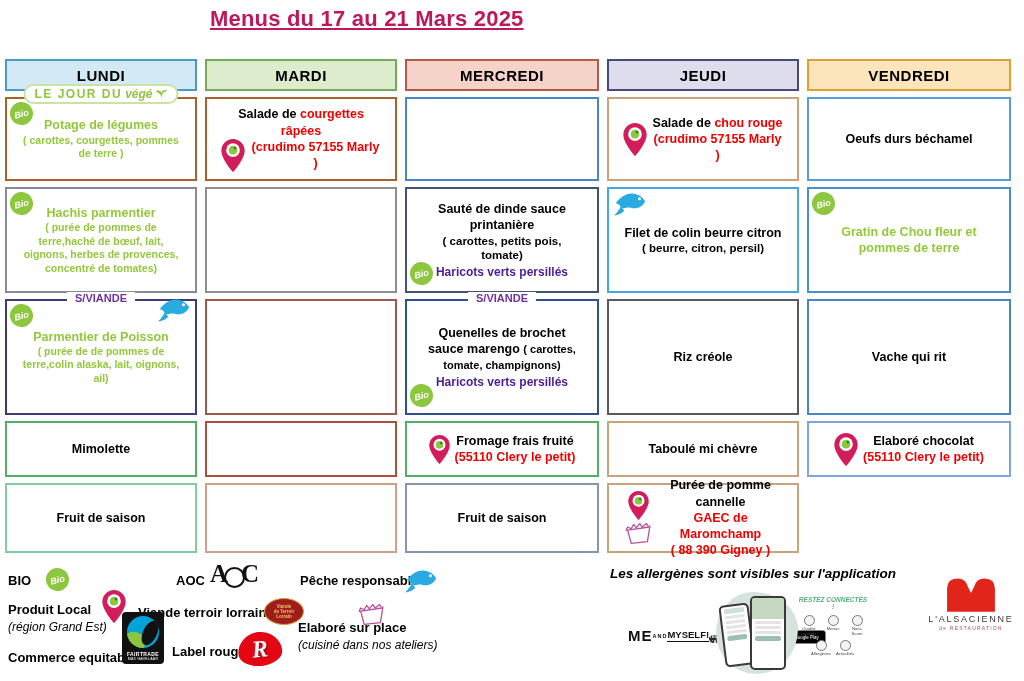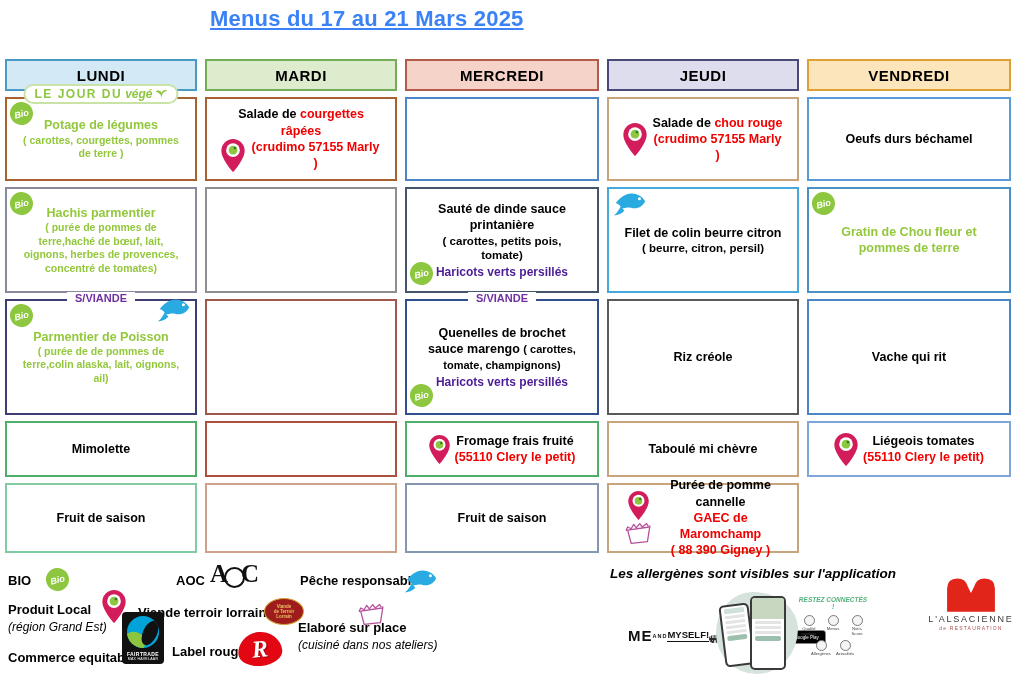--- a/index.html
+++ b/index.html
@@ -1,20 +1,20 @@
 <!DOCTYPE html>
 <html><head>
 <meta charset="utf-8">
 <style>
   html,body{margin:0;padding:0;background:#fff;}
   body{font-family:"Liberation Sans",sans-serif;}
   .page{position:relative;width:1024px;height:681px;background:#fff;overflow:hidden;}
 
   .main-title{position:absolute;left:210px;top:6px;font-size:22px;font-weight:800;
-    color:#3b82f6;text-decoration:underline;letter-spacing:.2px;}
+    color:#be185d;text-decoration:underline;letter-spacing:.2px;}
 
   
   .menu-grid{position:absolute;left:5px;top:59px;display:grid;
     grid-template-columns:192px 192px 194px 192px 204px;
     grid-template-rows:32px 84px 106px 116px 56px 70px;
     gap:6px 8px;}
   .hdr{border:2px solid;display:flex;align-items:center;justify-content:center;
     font-size:15px;font-weight:800;color:#000;letter-spacing:.5px;}
   .cell{position:relative;background:#fff;border:2px solid;display:flex;flex-direction:column;
     align-items:center;justify-content:center;text-align:center;padding:3px 14px;box-sizing:border-box;}
@@ -247,21 +247,21 @@
 
     <div class="cell" style="border-color:#7ea6d9">
       <div class="loc-row">
         <svg class="pin big" viewBox="0 0 24 34">
             <path d="M12 0C5.4 0 0 5.4 0 12c0 9 12 22 12 22s12-13 12-22C24 5.4 18.6 0 12 0z" fill="#d31c5b"></path>
             <circle cx="12" cy="11.5" r="7" fill="#fff"></circle>
             <circle cx="12" cy="11.5" r="4.5" fill="#8dc63f"></circle>
             <circle cx="14" cy="9.3" r="1.4" fill="#2e7d32"></circle>
           </svg>
         <div class="col">
-          <div class="tt">Liégeois tomates</div>
+          <div class="tt">Elaboré chocolat</div>
           <div class="tt tr">(55110 Clery le petit)</div>
         </div>
       </div>
     </div>
     <div class="cell" style="border-color:#82cba2">
       <div class="tt">Fruit de saison</div>
     </div>
     <div class="cell" style="border-color:#cfa188"></div>
     <div class="cell" style="border-color:#8496b0">
       <div class="tt">Fruit de saison</div>

